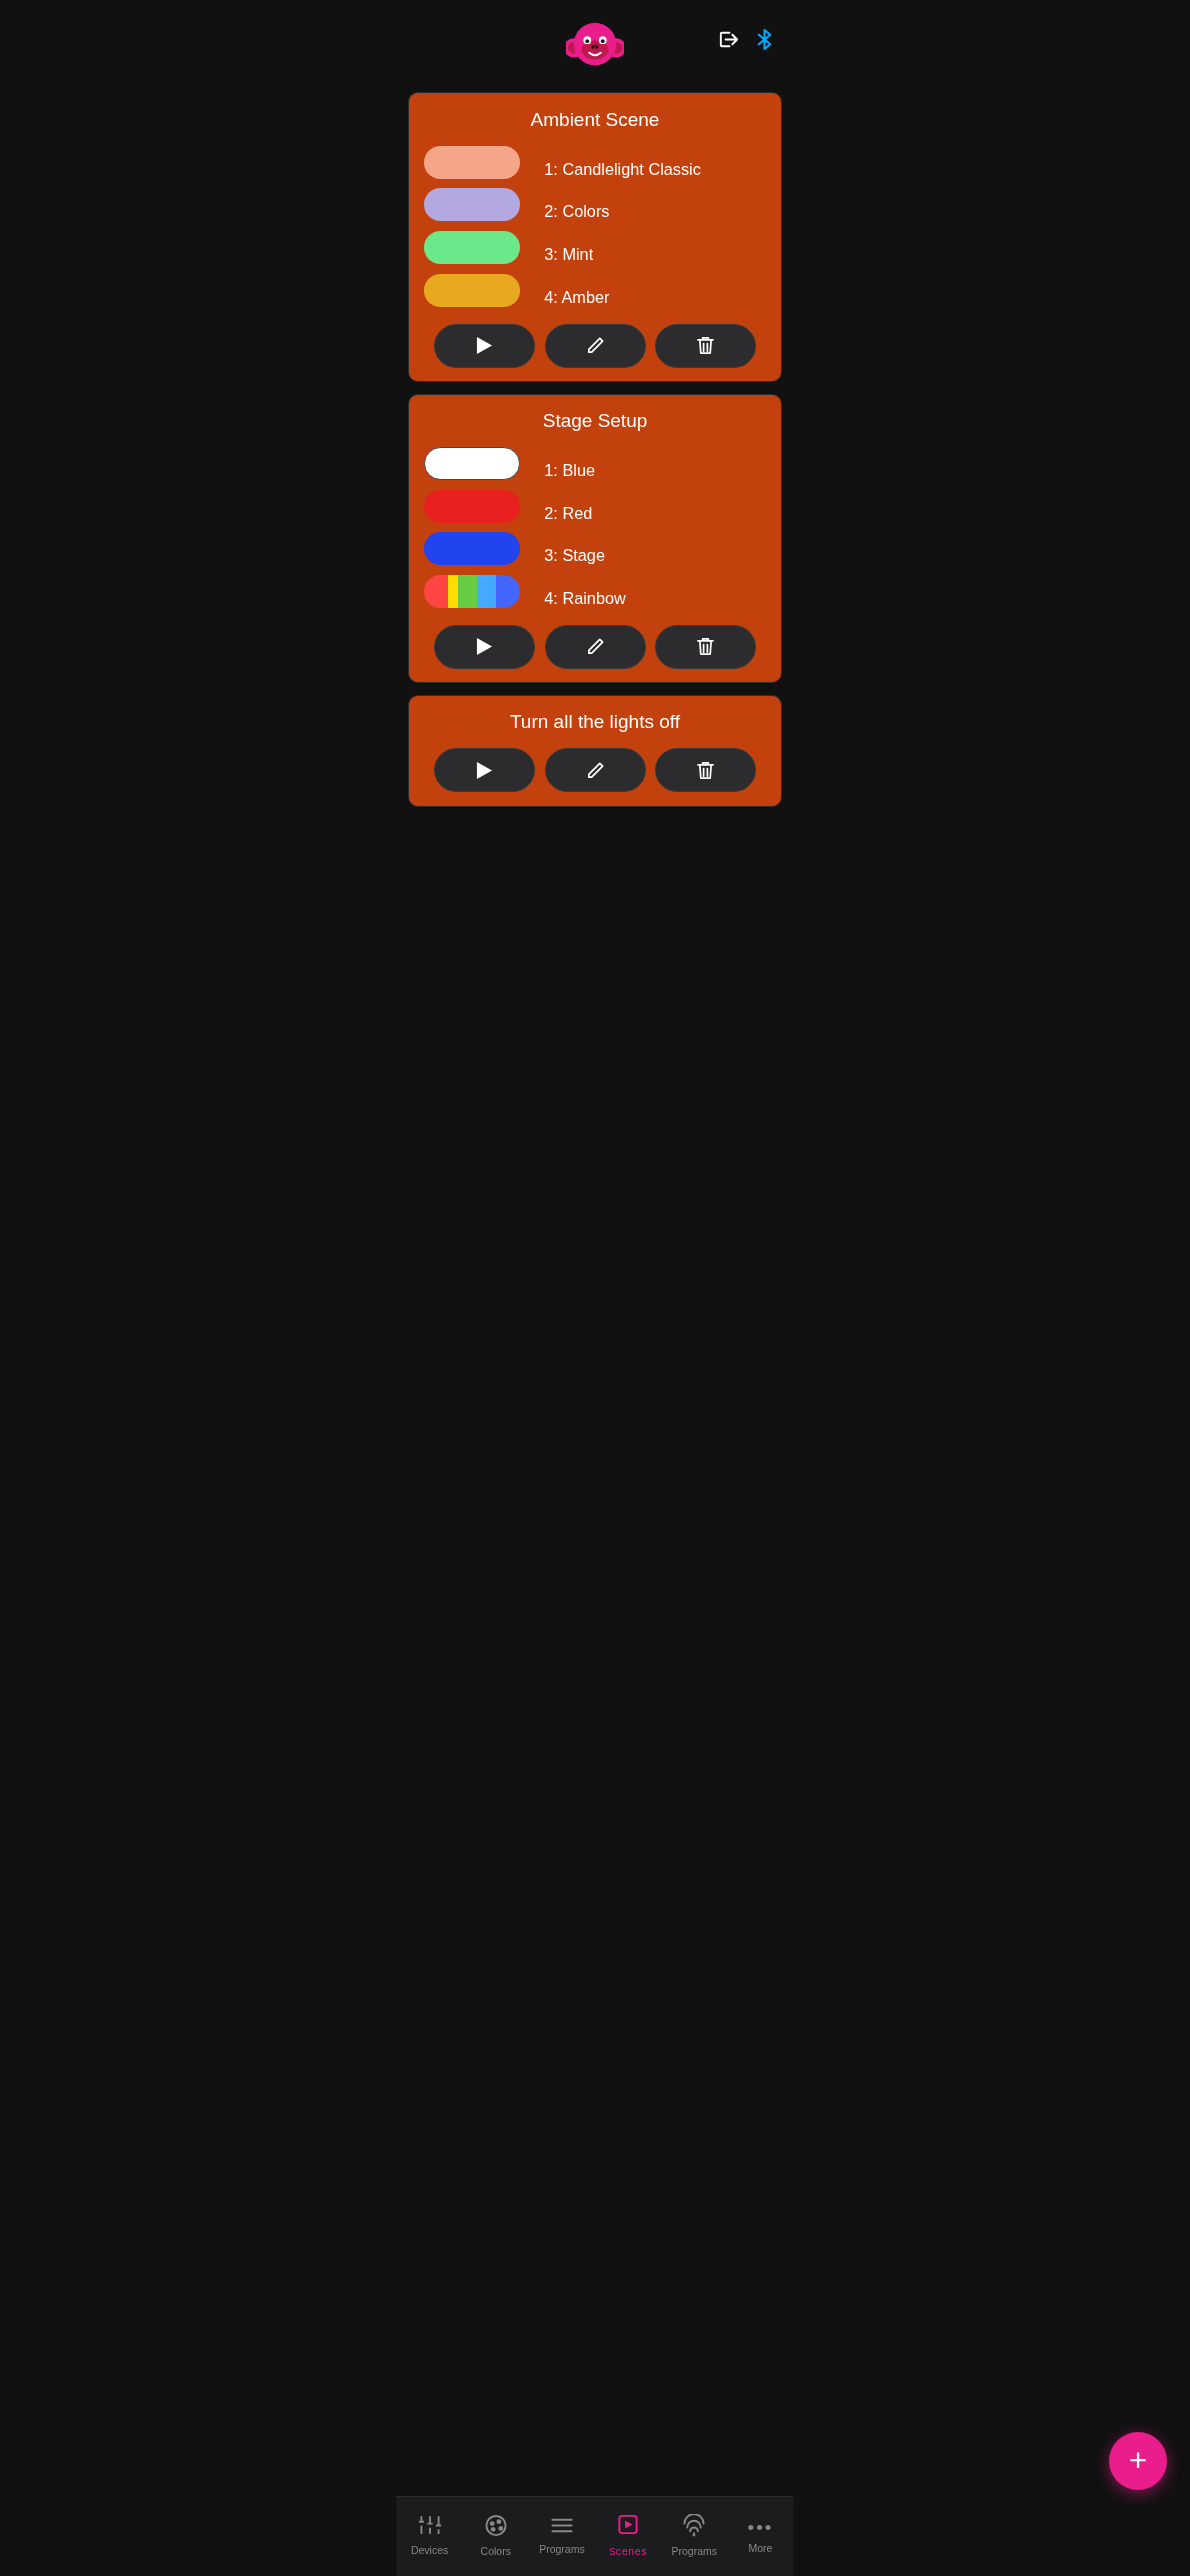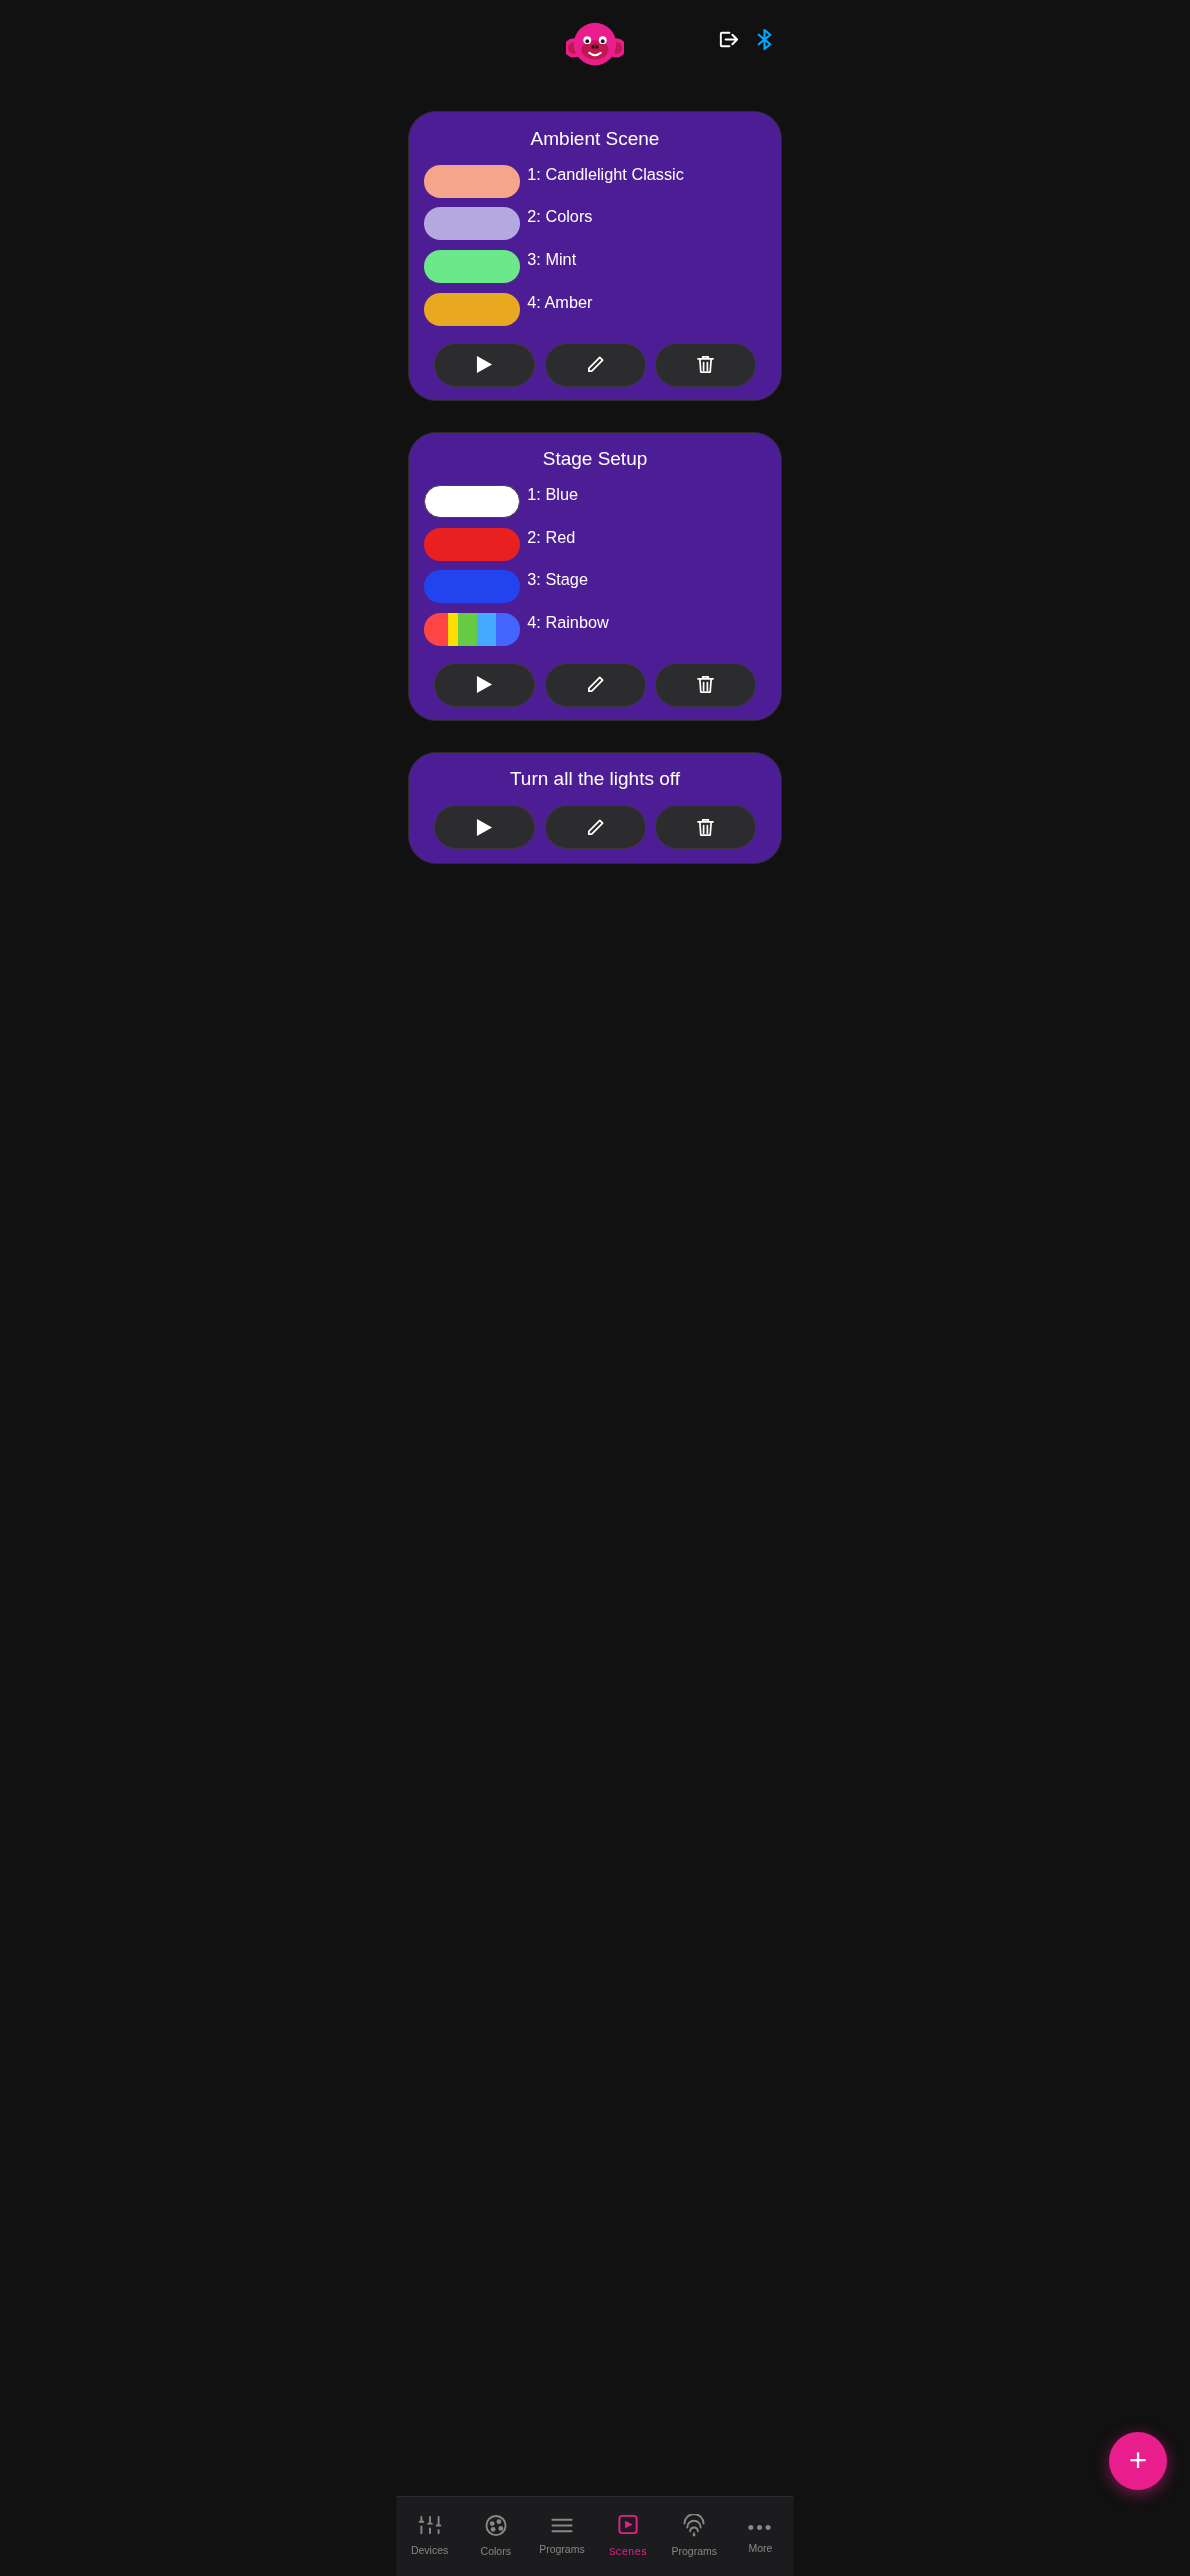--- a/index.html
+++ b/index.html
@@ -50,46 +50,45 @@
     }
 
     .main-content {
       padding: 7.7px 11.5px 96px;
       display: flex;
       flex-direction: column;
       gap: 11.5px;
     }
 
     .scene-card {
-      background-color: #4c1d95;
+      background-color: #c2410c;
       border: 1px solid #2c2c2e;
-      border-radius: 28px;
+      border-radius: 10px;
       padding: 15.3px 15.3px 13.4px;
-      margin-top: 19px;
     }
 
     .scene-title {
       font-size: 19px;
       font-weight: 500;
       text-align: center;
       margin-bottom: 15.3px;
       color: #ffffff;
     }
 
     .color-list {
       display: flex;
       flex-direction: column;
       gap: 9.6px;
       margin-bottom: 17px;
     }
 
     .color-item {
       display: flex;
-      align-items: flex-start;
-      gap: 7px;
+      align-items: flex-end;
+      gap: 24px;
     }
 
     .color-swatch {
       width: 96px;
       height: 33px;
       border-radius: 16.3px;
       flex-shrink: 0;
     }
 
     .color-label {

